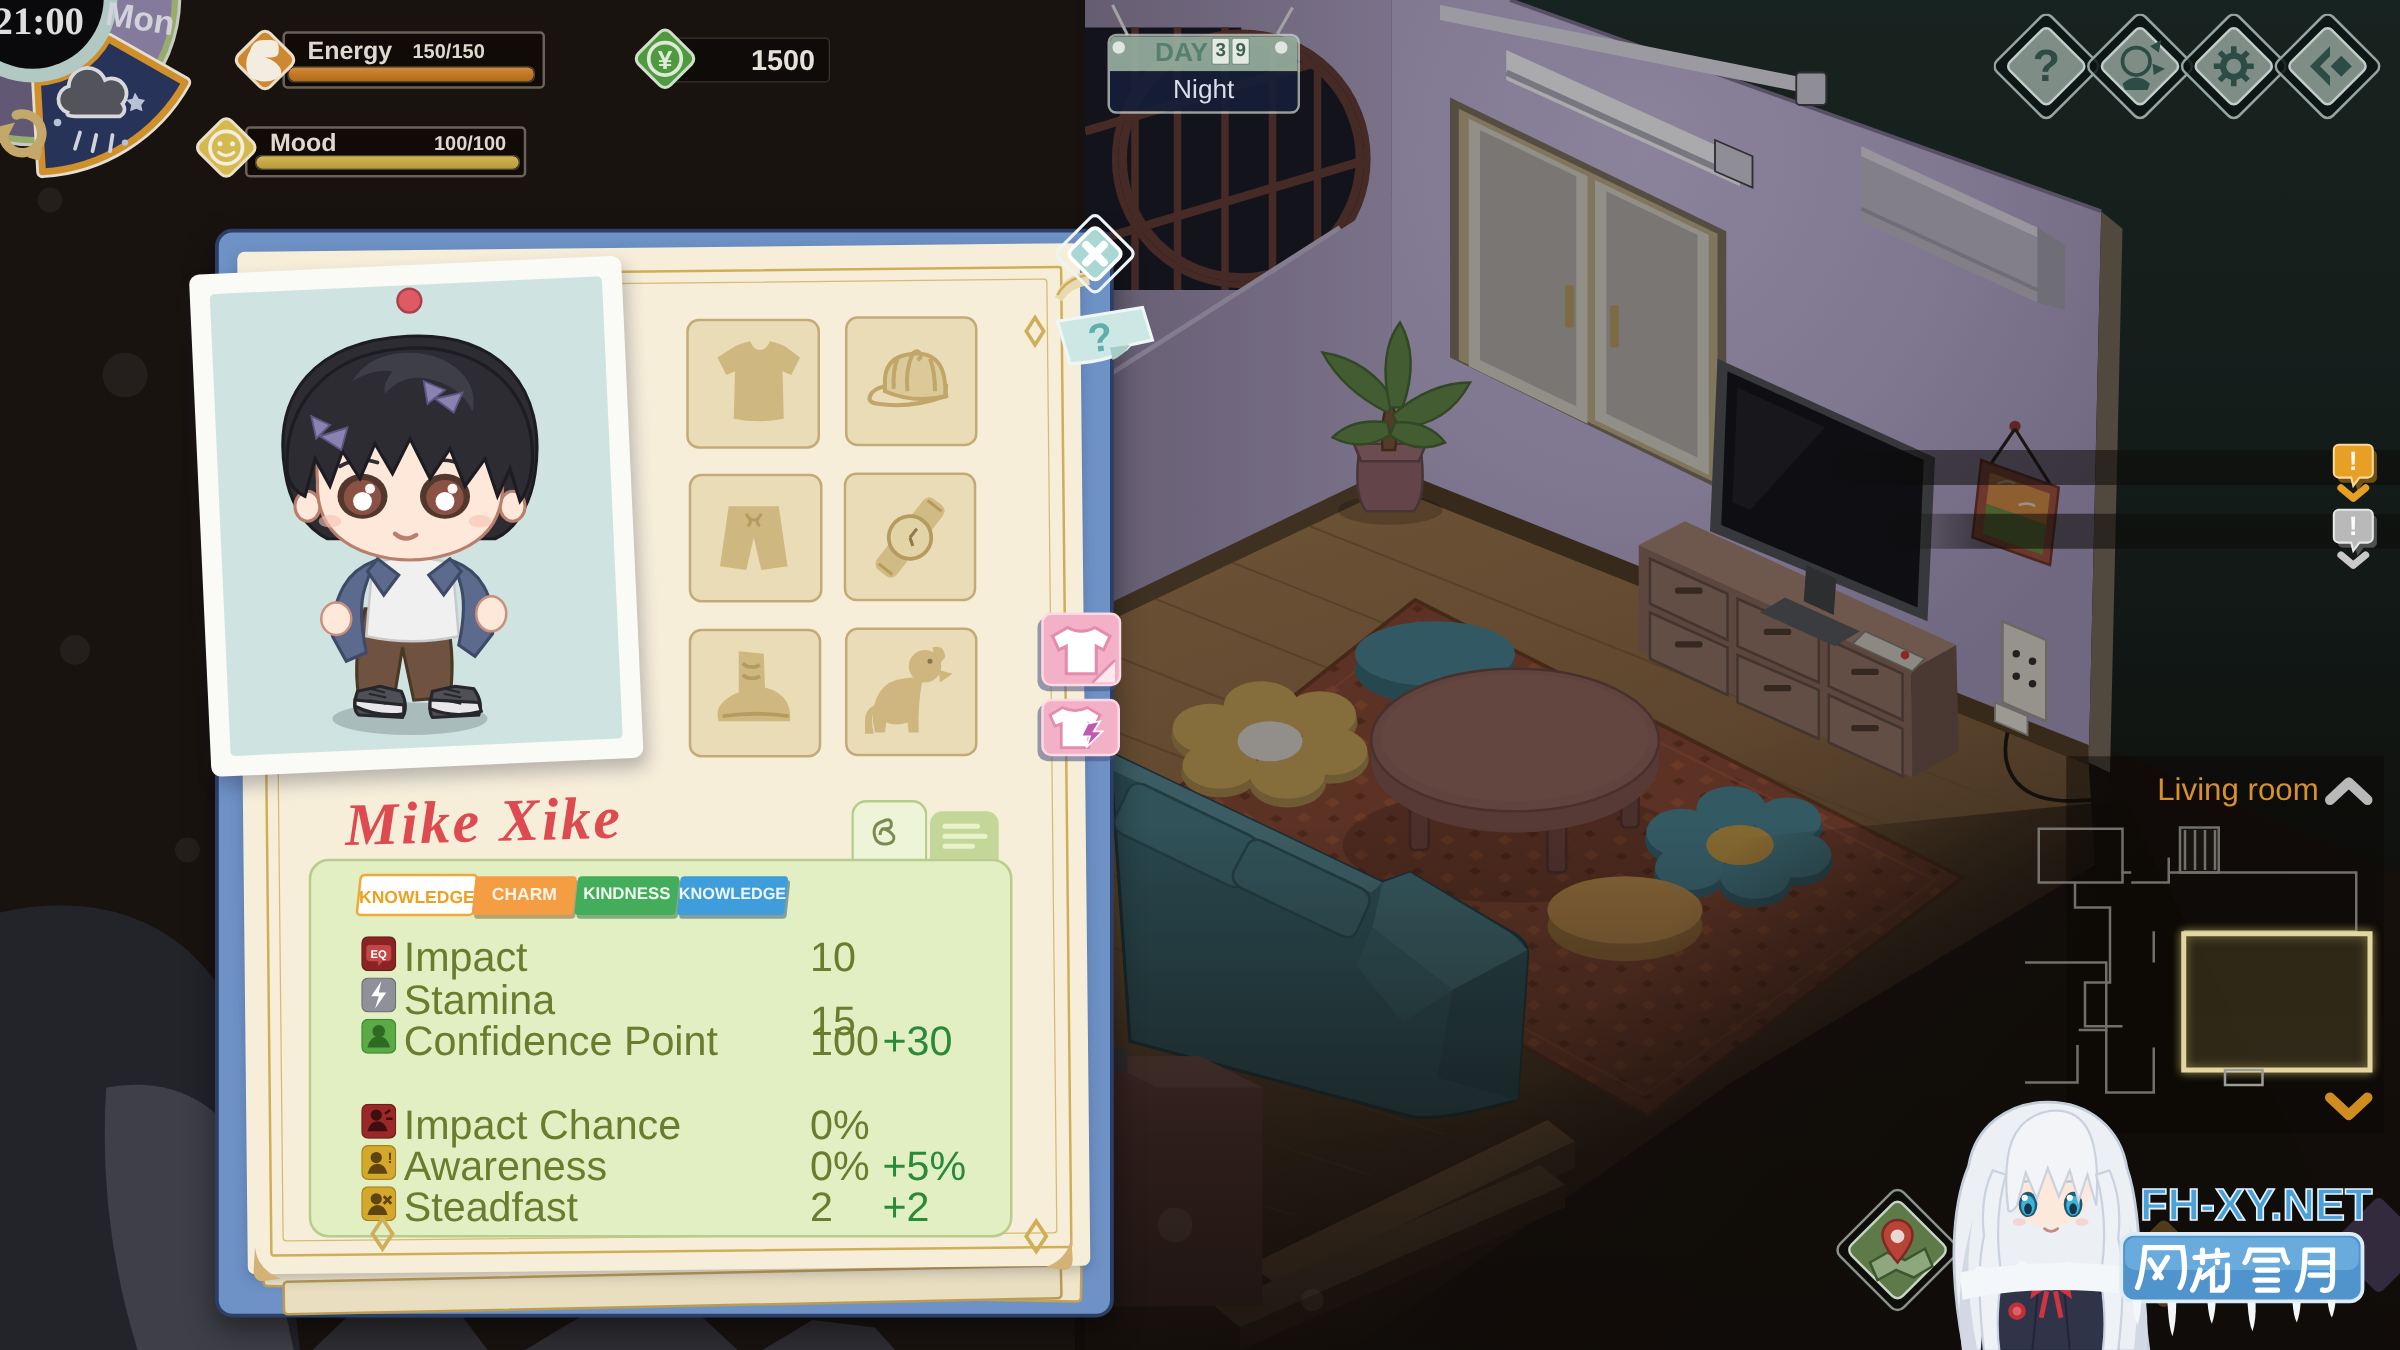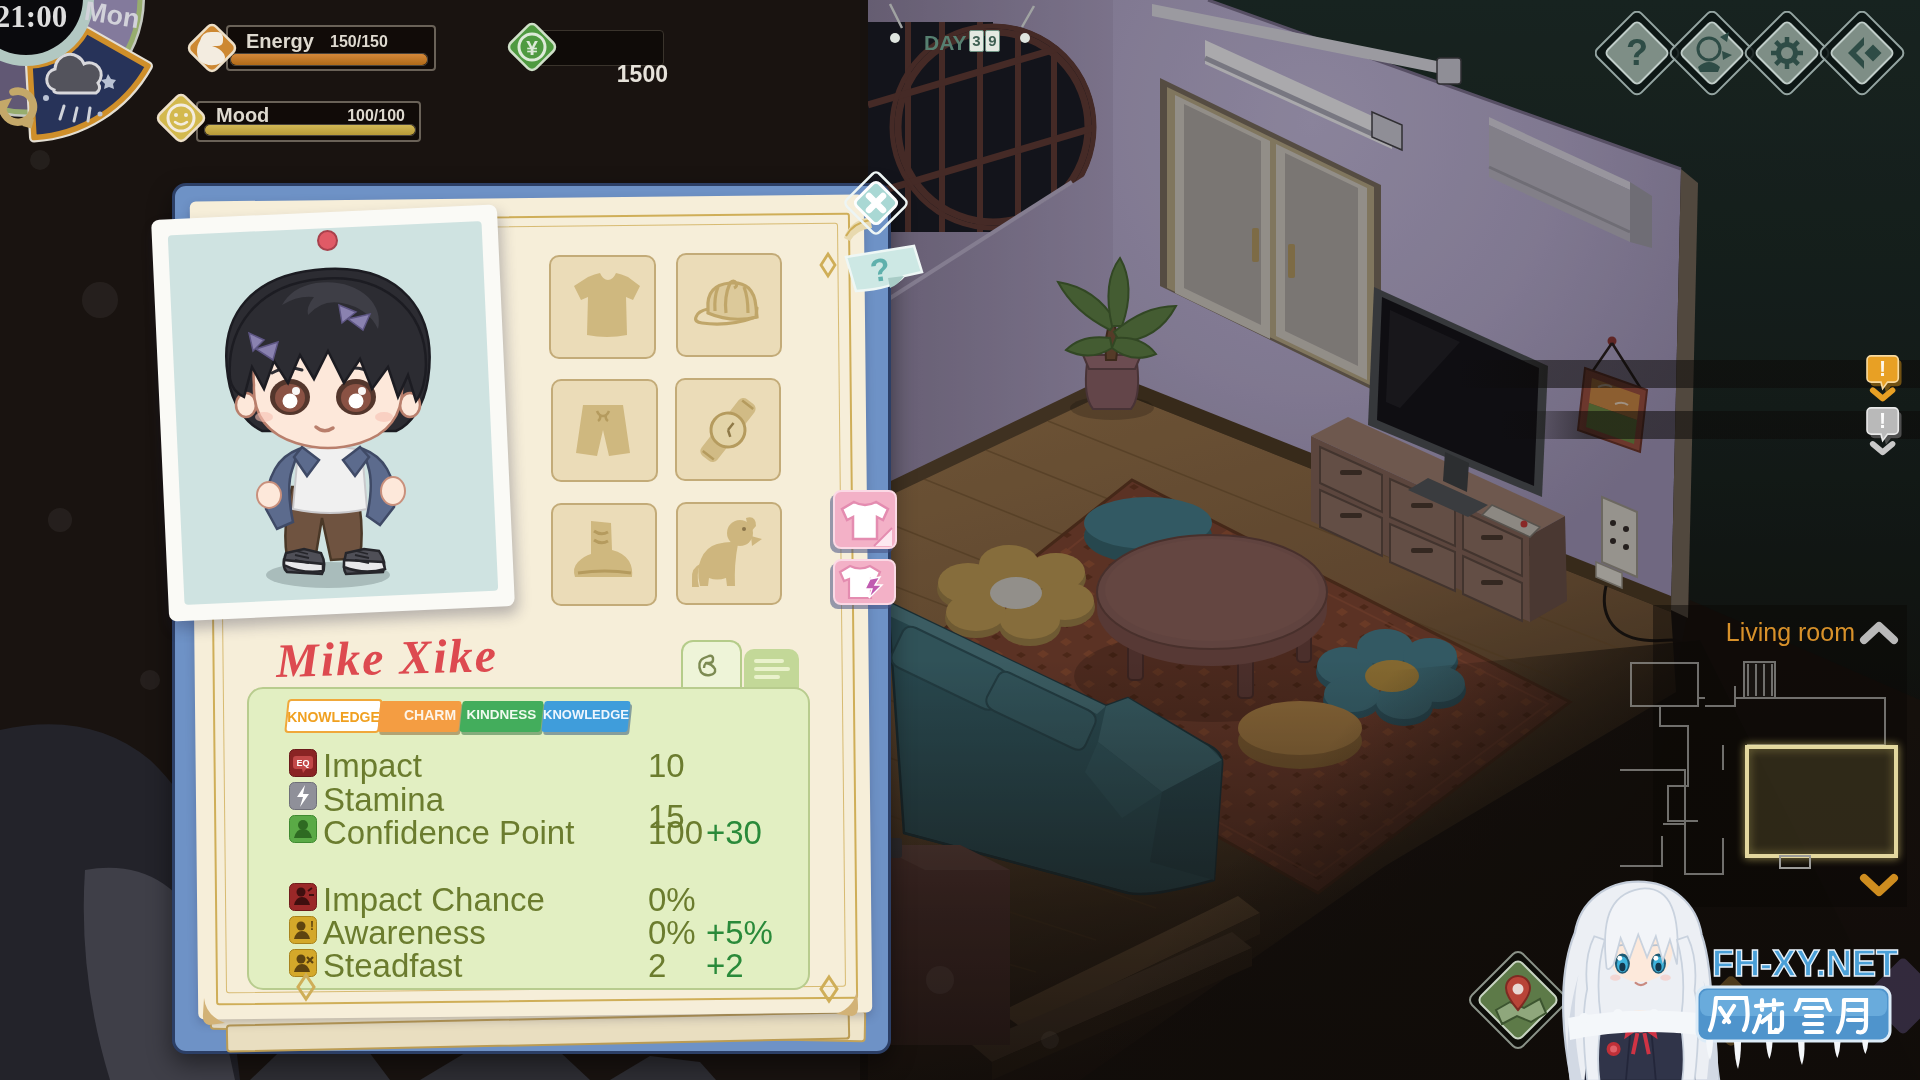--- a/index.html
+++ b/index.html
@@ -384,27 +384,33 @@
 </div>
 <svg class="abs" style="left:152px;top:89px" width="58" height="58" viewBox="0 0 58 58">
   <rect x="11" y="11" width="36" height="36" rx="6" transform="rotate(45 29 29)" fill="#d3b94e" stroke="#ecdfc8" stroke-width="2.5"></rect>
   <circle cx="29" cy="29" r="13" fill="none" stroke="#f3ece0" stroke-width="3"></circle>
   <circle cx="24" cy="26" r="2" fill="#f3ece0"></circle>
       <circle cx="34" cy="26" r="2" fill="#f3ece0"></circle>
   <path d="M23,33 q6,5 12,0" stroke="#f3ece0" stroke-width="2.5" fill="none" stroke-linecap="round"></path>
 </svg>
 
 <div class="abs" style="left:524px;top:30px;width:138px;height:34px;background:rgba(14,10,7,0.88);border-radius:4px;border:1px solid #3a342c;"></div>
-<div class="abs" style="left:556px;top:35px;width:112px;text-align:right;font-size:23px;font-weight:bold;color:#e6e2da;margin-top:26px;">1500</div>
+<div class="abs" style="left:540px;top:35px;width:112px;text-align:right;font-size:23px;font-weight:bold;color:#e6e2da;">1500</div>
 <svg class="abs" style="left:504px;top:19px" width="56" height="56" viewBox="0 0 56 56">
   <rect x="10" y="10" width="36" height="36" rx="6" transform="rotate(45 28 28)" fill="#4f9a40" stroke="#cfe0c8" stroke-width="2.5"></rect>
   <circle cx="28" cy="28" r="13" fill="none" stroke="#ddead8" stroke-width="3"></circle>
   <text x="28" y="36" text-anchor="middle" font-size="21" font-weight="bold" fill="#ddead8">¥</text>
 </svg>
 
+<div class="abs" style="left:886px;top:27px;width:150px;height:60px;border:2px solid rgba(210,220,214,0.7);border-radius:7px;overflow:hidden;">
+  <div style="height:28px;background:rgba(150,175,158,0.92);"></div>
+  <div style="height:32px;background:rgba(22,30,56,0.92);text-align:center;">
+    <span style="font-size:21px;color:#d8dde8;line-height:30px;">Night</span>
+  </div>
+</div>
 <div class="abs" style="left:890px;top:33px;width:10px;height:10px;border-radius:50%;background:#dfe5df;"></div>
 <div class="abs" style="left:1020px;top:33px;width:10px;height:10px;border-radius:50%;background:#dfe5df;"></div>
 <div class="abs" style="left:924px;top:31px;font-size:21px;font-weight:bold;color:#567f70;">DAY</div>
 <div class="abs" style="left:969px;top:30px;width:13px;height:20px;background:#e4e9e2;border:1.5px solid #6f9384;border-radius:2px;text-align:center;font-size:15px;font-weight:bold;color:#3f5f53;line-height:20px;">3</div>
 <div class="abs" style="left:985px;top:30px;width:13px;height:20px;background:#e4e9e2;border:1.5px solid #6f9384;border-radius:2px;text-align:center;font-size:15px;font-weight:bold;color:#3f5f53;line-height:20px;">9</div>
 
 <svg class="abs" style="left:1595px;top:11px" width="310" height="86" viewBox="0 0 310 86" opacity="0.92">
   <g>
 
     <g transform="translate(42,42)">
@@ -671,21 +677,21 @@
     <path d="M4,4 h26 M4,12 h32 M4,20 h22"></path>
   </g>
 </svg>
 
 <div class="abs" style="left:247px;top:687px;width:563px;height:303px;background:#e2efc2;border:2px solid #b8cc8e;border-radius:16px;box-sizing:border-box;"></div>
 
 <div class="abs" style="left:286px;top:699px;width:95px;height:34px;background:#ffffff;border:2.5px solid #f0a83a;transform:skewX(-6deg);box-sizing:border-box;border-radius:4px;"></div>
 <div class="abs" style="left:285px;top:709px;width:97px;text-align:center;font-size:14px;font-weight:bold;color:#f0a020;">KNOWLEDGE</div>
 
 <div class="abs" style="left:379px;top:701px;width:81px;height:31px;background:#f49d42;transform:skewX(-6deg);border-radius:3px;box-shadow:2px 3px 0 rgba(120,70,20,0.45);"></div>
-<div class="abs" style="left:379px;top:707px;width:102px;text-align:center;font-size:14px;font-weight:bold;color:#fdf4e8;">CHARM</div>
+<div class="abs" style="left:379px;top:707px;width:81px;text-align:center;font-size:14px;font-weight:bold;color:#fdf4e8;">CHARM</div>
 
 <div class="abs" style="left:461px;top:701px;width:81px;height:31px;background:#43ad5c;transform:skewX(-6deg);border-radius:3px;box-shadow:2px 3px 0 rgba(20,90,40,0.45);"></div>
 <div class="abs" style="left:461px;top:707px;width:81px;text-align:center;font-size:13.5px;font-weight:bold;color:#f0fbef;">KINDNESS</div>
 
 <div class="abs" style="left:543px;top:701px;width:86px;height:31px;background:#3f9ddb;transform:skewX(-6deg);border-radius:3px;box-shadow:2px 3px 0 rgba(20,60,110,0.45);"></div>
 <div class="abs" style="left:542px;top:707px;width:88px;text-align:center;font-size:13px;font-weight:bold;color:#eef6fd;">KNOWLEDGE</div>
 
 <svg class="abs" style="left:289px;top:749px" width="28" height="28" viewBox="0 0 28 28">
   <rect x="0.5" y="0.5" width="27" height="27" rx="5" fill="#8a2424" stroke="#6a1a1a"></rect>
   <path d="M7,7 h14 a3,3 0 0 1 3,3 v7 a3,3 0 0 1 -3,3 h-4 l-3,4 -1,-4 h-6 a3,3 0 0 1 -3,-3 v-7 a3,3 0 0 1 3,-3 z" fill="#c24848"></path>

